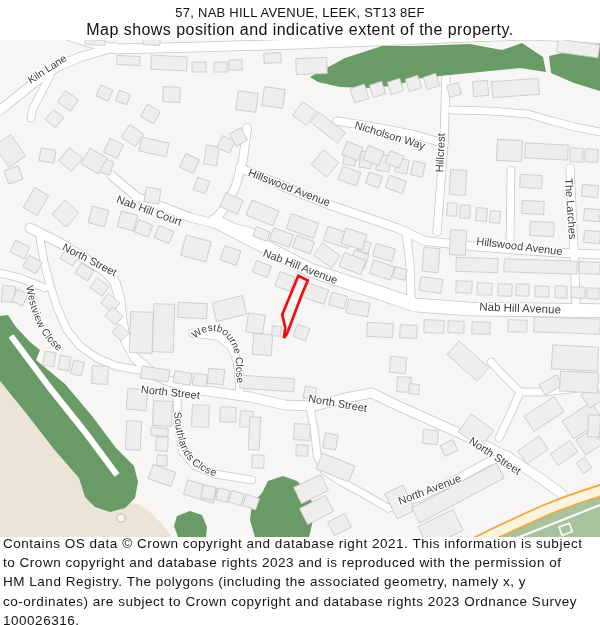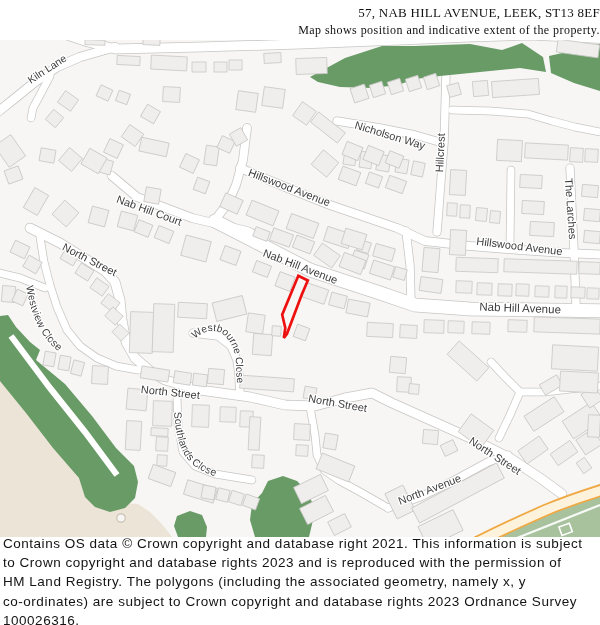--- a/index.html
+++ b/index.html
@@ -1,20 +1,20 @@
 <!DOCTYPE html>
 <html><head>
 <meta charset="utf-8">
 <style>
 html,body { margin:0; padding:0; background:#ffffff; }
 .page { position:relative; width:600px; height:625px; overflow:hidden;
   font-family:"Liberation Sans", sans-serif; }
-.title { position:absolute; top:5px; left:0; width:600px; text-align:right;
-  font-size:13px; letter-spacing:0.25px; color:#111; line-height:16.5px;font-family:Liberation Serif, serif; }
-.title .sub { font-size:12px; letter-spacing:0.45px; }
+.title { position:absolute; top:5px; left:0; width:600px; text-align:center;
+  font-size:13px; letter-spacing:0.25px; color:#111; line-height:16.5px; }
+.title .sub { font-size:16px; letter-spacing:0.45px; }
 .footer { position:absolute; top:534px; left:3px; width:596px;
   font-size:13.5px; color:#131313; line-height:19.2px; letter-spacing:0.52px; white-space:nowrap; }
 </style>
 </head>
 <body>
 <div class="page">
 
 <div class="title">57, NAB HILL AVENUE, LEEK, ST13 8EF<br>
 <span class="sub">Map shows position and indicative extent of the property.</span></div>
 

